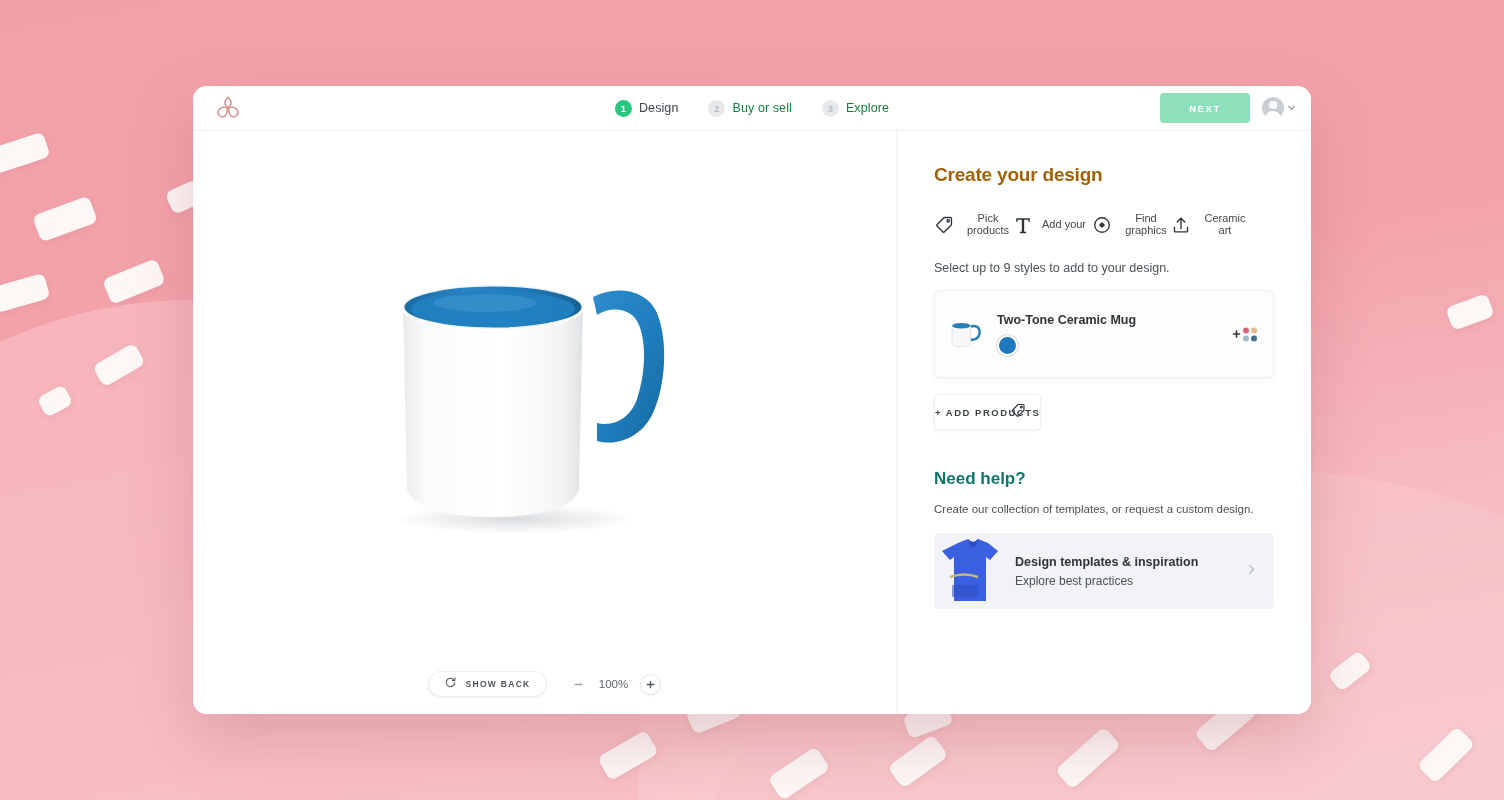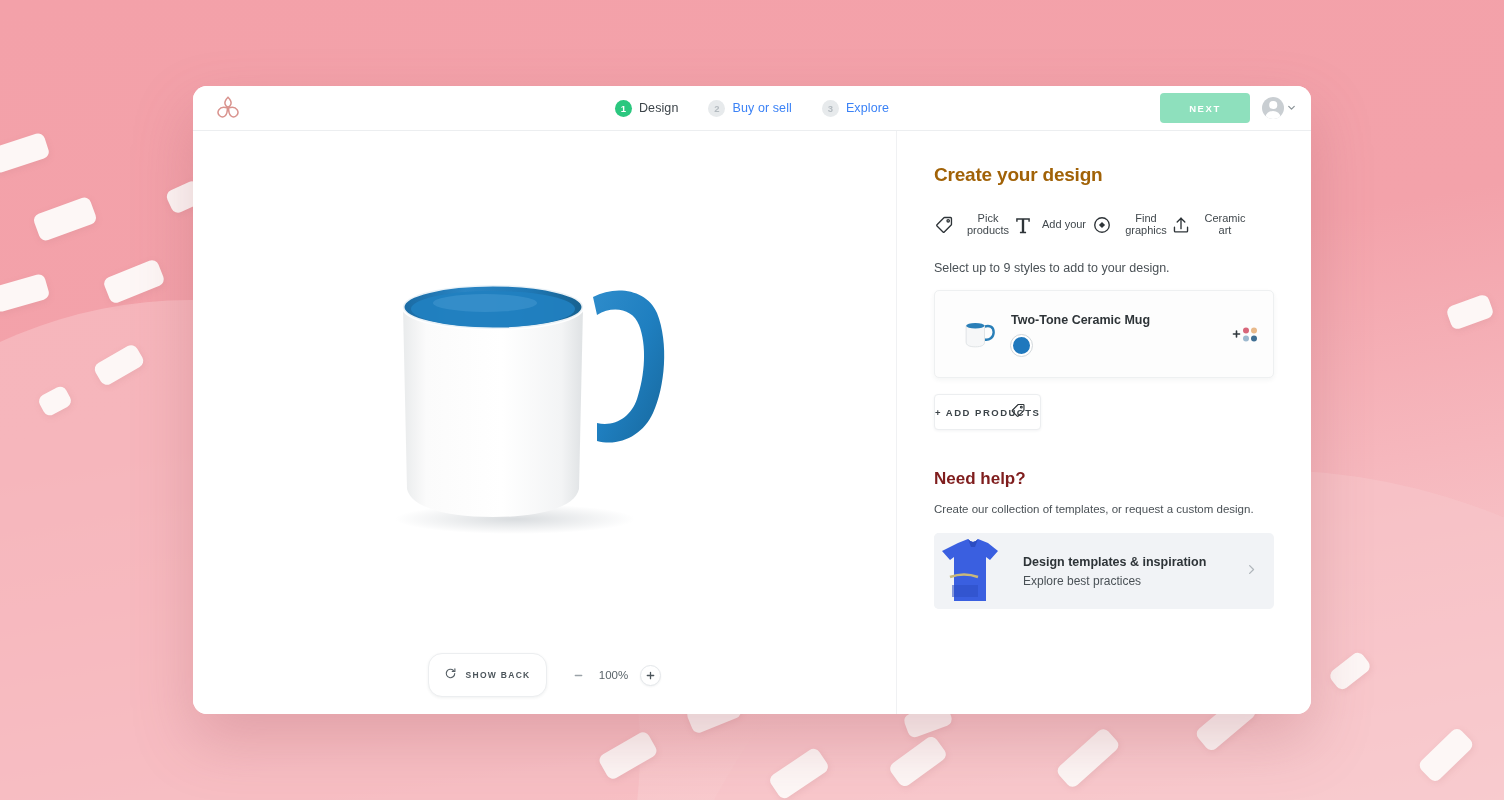--- a/index.html
+++ b/index.html
@@ -68,21 +68,21 @@
     pointer-events: none;
   }
   .step { display: flex; align-items: center; gap: 7px; pointer-events: auto; }
   .step .bullet {
     width: 17px; height: 17px; border-radius: 50%;
     background: #e7eaec; color: #b4bbc0;
     font-size: 9.5px; line-height: 17px; text-align: center;
     font-weight: 700;
   }
   .step.active .bullet { background: #2bc77f; color: #fff; }
-  .step .slabel { font-size: 12.5px; color: #3b82f6; letter-spacing: .1px; }
+  .step .slabel { font-size: 12.5px; color: #15803d; letter-spacing: .1px; }
   .step.active .slabel { color: #3c4449; font-weight: 400; }
 
   .topbar-right { margin-left: auto; display: flex; align-items: center; gap: 12px; }
   .next-btn {
     width: 90px; height: 30px;
     background: #8ee0bd;
     border: none; border-radius: 4px;
     color: #fff;
     font-size: 9.5px; font-weight: 700; letter-spacing: 1.6px;
     font-family: inherit;
@@ -122,21 +122,21 @@
   }
   .mug { width: 360px; height: 320px; display: block; }
 
   .bottom-tools {
     position: absolute;
     left: 0; right: 0; bottom: 17px;
     display: flex; align-items: center; justify-content: center; gap: 22px;
   }
   .show-back {
     display: flex; align-items: center; gap: 8px;
-    height: 44px; padding: 0 15px;
+    height: 26px; padding: 0 15px;
     background: #fff;
     border: 1px solid #eceef0; border-radius: 14px;
     box-shadow: 0 1px 3px rgba(40,50,60,.07);
     cursor: pointer;
   }
   .show-back .lbl { font-size: 8.5px; font-weight: 700; letter-spacing: 1.3px; color: #4c555b; }
   .zoomctl { display: flex; align-items: center; gap: 11px; }
   .zbtn {
     width: 19px; height: 19px;
     display: flex; align-items: center; justify-content: center;
@@ -176,21 +176,21 @@
   .hint { margin-top: 25px; font-size: 12.5px; color: #4a5156; }
 
   .product-card {
     margin-top: 15px;
     height: 88px;
     background: #fdfdfd;
     border: 1px solid #eef0f1;
     border-radius: 5px;
     box-shadow: 0 2px 5px rgba(40,50,60,.05);
     display: flex; align-items: center;
-    padding: 0 16px 0 22px;
+    padding: 0 16px 0 8px;
     position: relative;
     cursor: pointer;
     text-align: center;
   }
   .product-thumb { width: 44px; height: 44px; flex: 0 0 44px; }
   .product-info { margin-left: 10px; }
   .product-name { font-size: 12.5px; font-weight: 700; color: #2e3438; }
   .swatch-row { margin-top: 8px; display: flex; gap: 6px; }
   .swatch {
     width: 21px; height: 21px; border-radius: 50%;
@@ -217,36 +217,36 @@
     display: flex; align-items: center; justify-content: center;
     position: relative;
     cursor: pointer;
     font-family: inherit;
   }
   .add-products .lbl { font-size: 9.5px; font-weight: 700; letter-spacing: 1.5px; color: #3c4449; }
   .add-products .tagicon { position: absolute; right: 14px; top: 50%; transform: translateY(-50%); }
 
   .panel h3 {
     margin-top: 39px;
-    font-size: 17px; font-weight: 700; color: #7f1d1d;
+    font-size: 17px; font-weight: 700; color: #0f766e;
   }
   .panel .sub { margin-top: 14px; font-size: 11.5px; color: #4a5156; }
 
   .help-card {
     margin-top: 18px;
     height: 76px;
     background: #f1f3f6;
     border-radius: 5px;
     display: flex; align-items: center;
     overflow: hidden;
     position: relative;
     cursor: pointer;
   }
   .help-thumb { width: 74px; height: 76px; flex: 0 0 74px; }
-  .help-text { margin-left: 15px; }
+  .help-text { margin-left: 7px; }
   .help-title { font-size: 12.5px; font-weight: 700; color: #2e3438; }
   .help-sub { margin-top: 5px; font-size: 12px; color: #4a5156; }
   .chev-right { position: absolute; right: 16px; top: 50%; transform: translateY(-50%); }
 </style>
 </head>
 <body>
 
 <div class="bg-layer">
   <div class="bg-base"></div>
   <div class="bg-arc a1"></div>

